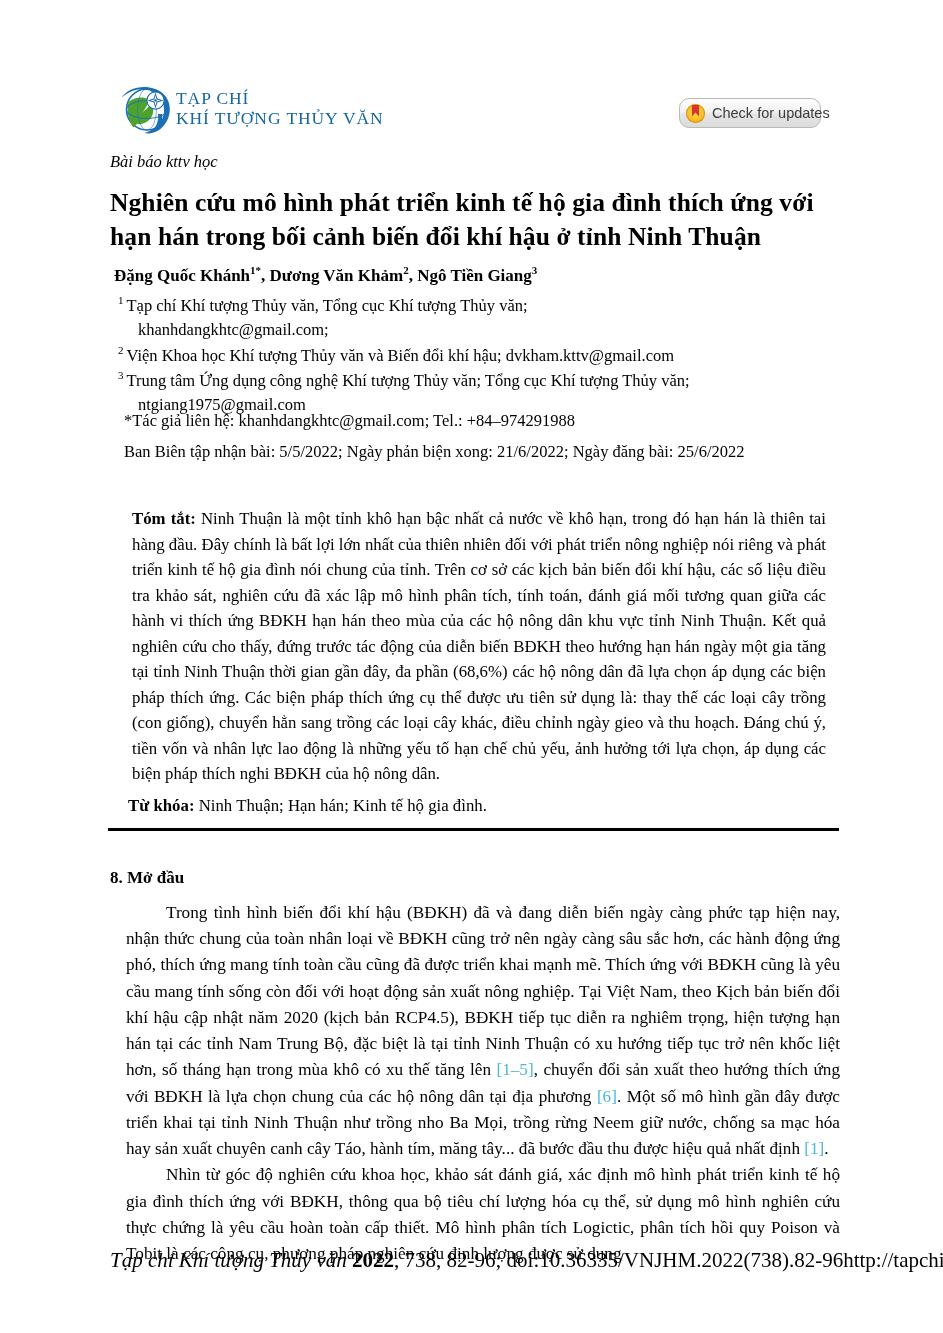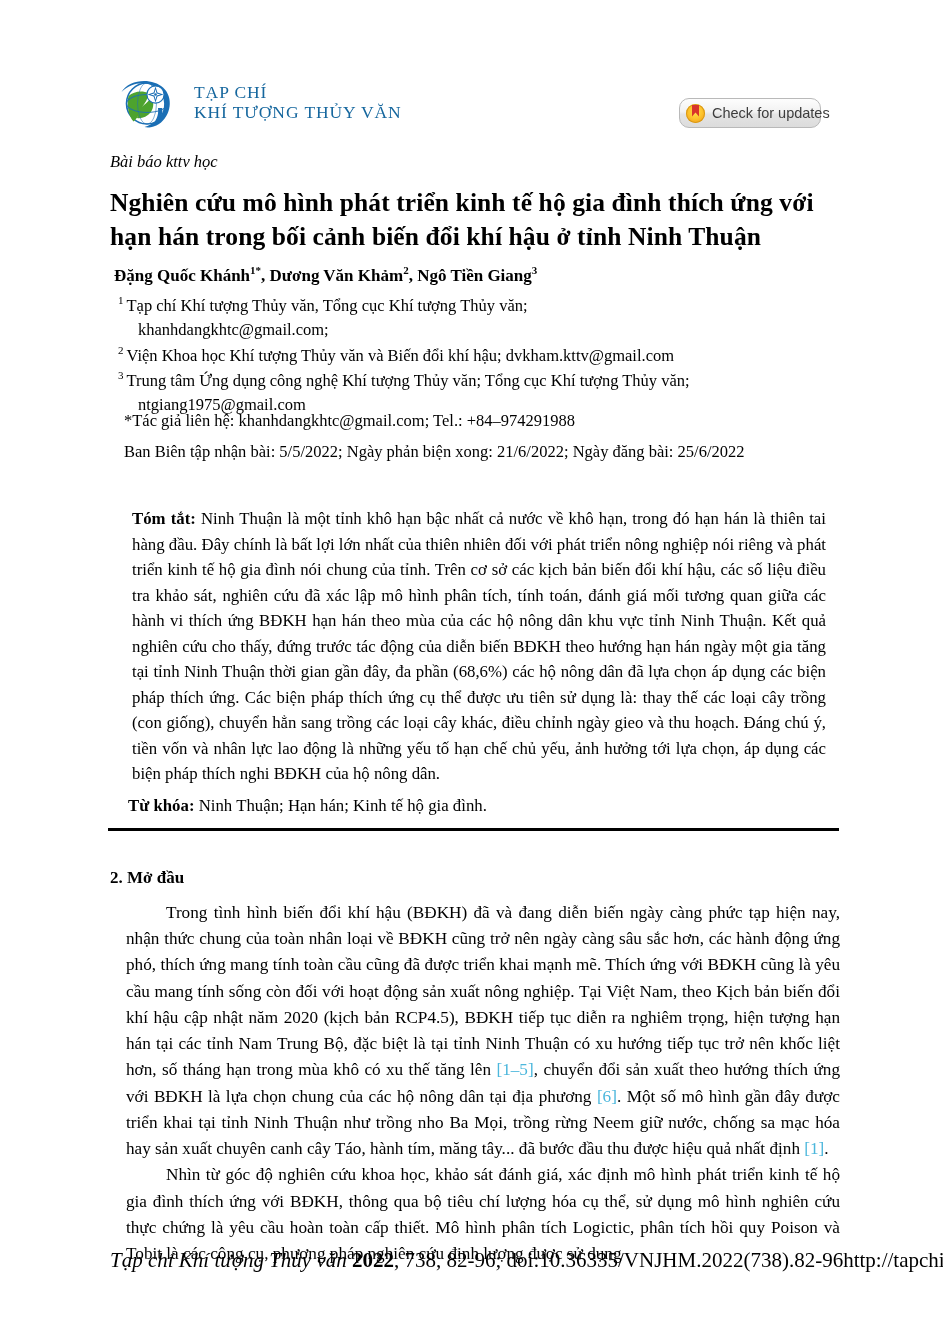--- a/index.html
+++ b/index.html
@@ -23,24 +23,24 @@
   
   .header {
     position: absolute;
     left: 0; top: 0;
     width: 943px;
     height: 150px;
   }
   .logo-block {
     position: absolute;
     left: 118px;
-    top: 74px;
+    top: 80px;
     display: flex;
     align-items: center;
-    gap: 18px;
+    gap: 0;
   }
   .logo-mark {
     width: 58px;
     height: 58px;
     flex: 0 0 58px;
     position: relative;
   }
   .logo-text {
     display: flex;
     flex-direction: column;
@@ -298,21 +298,21 @@
   <div class="abstract">
     <span class="lbl">Tóm tắt:</span><span> Ninh Thuận là một tỉnh khô hạn bậc nhất cả nước về khô hạn, trong đó hạn hán là thiên tai hàng đầu. Đây chính là bất lợi lớn nhất của thiên nhiên đối với phát triển nông nghiệp nói riêng và phát triển kinh tế hộ gia đình nói chung của tỉnh. Trên cơ sở các kịch bản biến đổi khí hậu, các số liệu điều tra khảo sát, nghiên cứu đã xác lập mô hình phân tích, tính toán, đánh giá mối tương quan giữa các hành vi thích ứng BĐKH hạn hán theo mùa của các hộ nông dân khu vực tỉnh Ninh Thuận. Kết quả nghiên cứu cho thấy, đứng trước tác động của diễn biến BĐKH theo hướng hạn hán ngày một gia tăng tại tỉnh Ninh Thuận thời gian gần đây, đa phần (68,6%) các hộ nông dân đã lựa chọn áp dụng các biện pháp thích ứng. Các biện pháp thích ứng cụ thể được ưu tiên sử dụng là: thay thế các loại cây trồng (con giống), chuyển hẳn sang trồng các loại cây khác, điều chỉnh ngày gieo và thu hoạch. Đáng chú ý, tiền vốn và nhân lực lao động là những yếu tố hạn chế chủ yếu, ảnh hưởng tới lựa chọn, áp dụng các biện pháp thích nghi BĐKH của hộ nông dân.</span>
   </div>
 
   <div class="keywords">
     <span class="lbl">Từ khóa:</span><span> Ninh Thuận; Hạn hán; Kinh tế hộ gia đình.</span>
   </div>
 
   <div class="rule"></div>
 
-  <div class="sec-head">2. Mở đầu</div>
+  <div class="sec-head">8. Mở đầu</div>
 
   <div class="body-text">
     <p><span>Trong tình hình biến đổi khí hậu (BĐKH) đã và đang diễn biến ngày càng phức tạp hiện nay, nhận thức chung của toàn nhân loại về BĐKH cũng trở nên ngày càng sâu sắc hơn, các hành động ứng phó, thích ứng mang tính toàn cầu cũng đã được triển khai mạnh mẽ. Thích ứng với BĐKH cũng là yêu cầu mang tính sống còn đối với hoạt động sản xuất nông nghiệp. Tại Việt Nam, theo Kịch bản biến đổi khí hậu cập nhật năm 2020 (kịch bản RCP4.5), BĐKH tiếp tục diễn ra nghiêm trọng, hiện tượng hạn hán tại các tỉnh Nam Trung Bộ, đặc biệt là tại tỉnh Ninh Thuận có xu hướng tiếp tục trở nên khốc liệt hơn, số tháng hạn trong mùa khô có xu thế tăng lên </span><span class="cite">[1–5]</span><span>, chuyển đổi sản xuất theo hướng thích ứng với BĐKH là lựa chọn chung của các hộ nông dân tại địa phương </span><span class="cite">[6]</span><span>. Một số mô hình gần đây được triển khai tại tỉnh Ninh Thuận như trồng nho Ba Mọi, trồng rừng Neem giữ nước, chống sa mạc hóa hay sản xuất chuyên canh cây Táo, hành tím, măng tây... đã bước đầu thu được hiệu quả nhất định </span><span class="cite">[1]</span><span>.</span></p>
     <p>Nhìn từ góc độ nghiên cứu khoa học, khảo sát đánh giá, xác định mô hình phát triển kinh tế hộ gia đình thích ứng với BĐKH, thông qua bộ tiêu chí lượng hóa cụ thể, sử dụng mô hình nghiên cứu thực chứng là yêu cầu hoàn toàn cấp thiết. Mô hình phân tích Logictic, phân tích hồi quy Poison và Tobit là các công cụ, phương pháp nghiên cứu định lượng được sử dụng</p>
   </div>
 
   <div class="footer">
     <div class="footer-left">
       <span class="jn">Tạp chí Khí tượng Thủy văn</span><span> </span><span class="yr">2022</span><span>, 738, 82-96; doi:10.36335/VNJHM.2022(738).82-96</span>
     </div>

